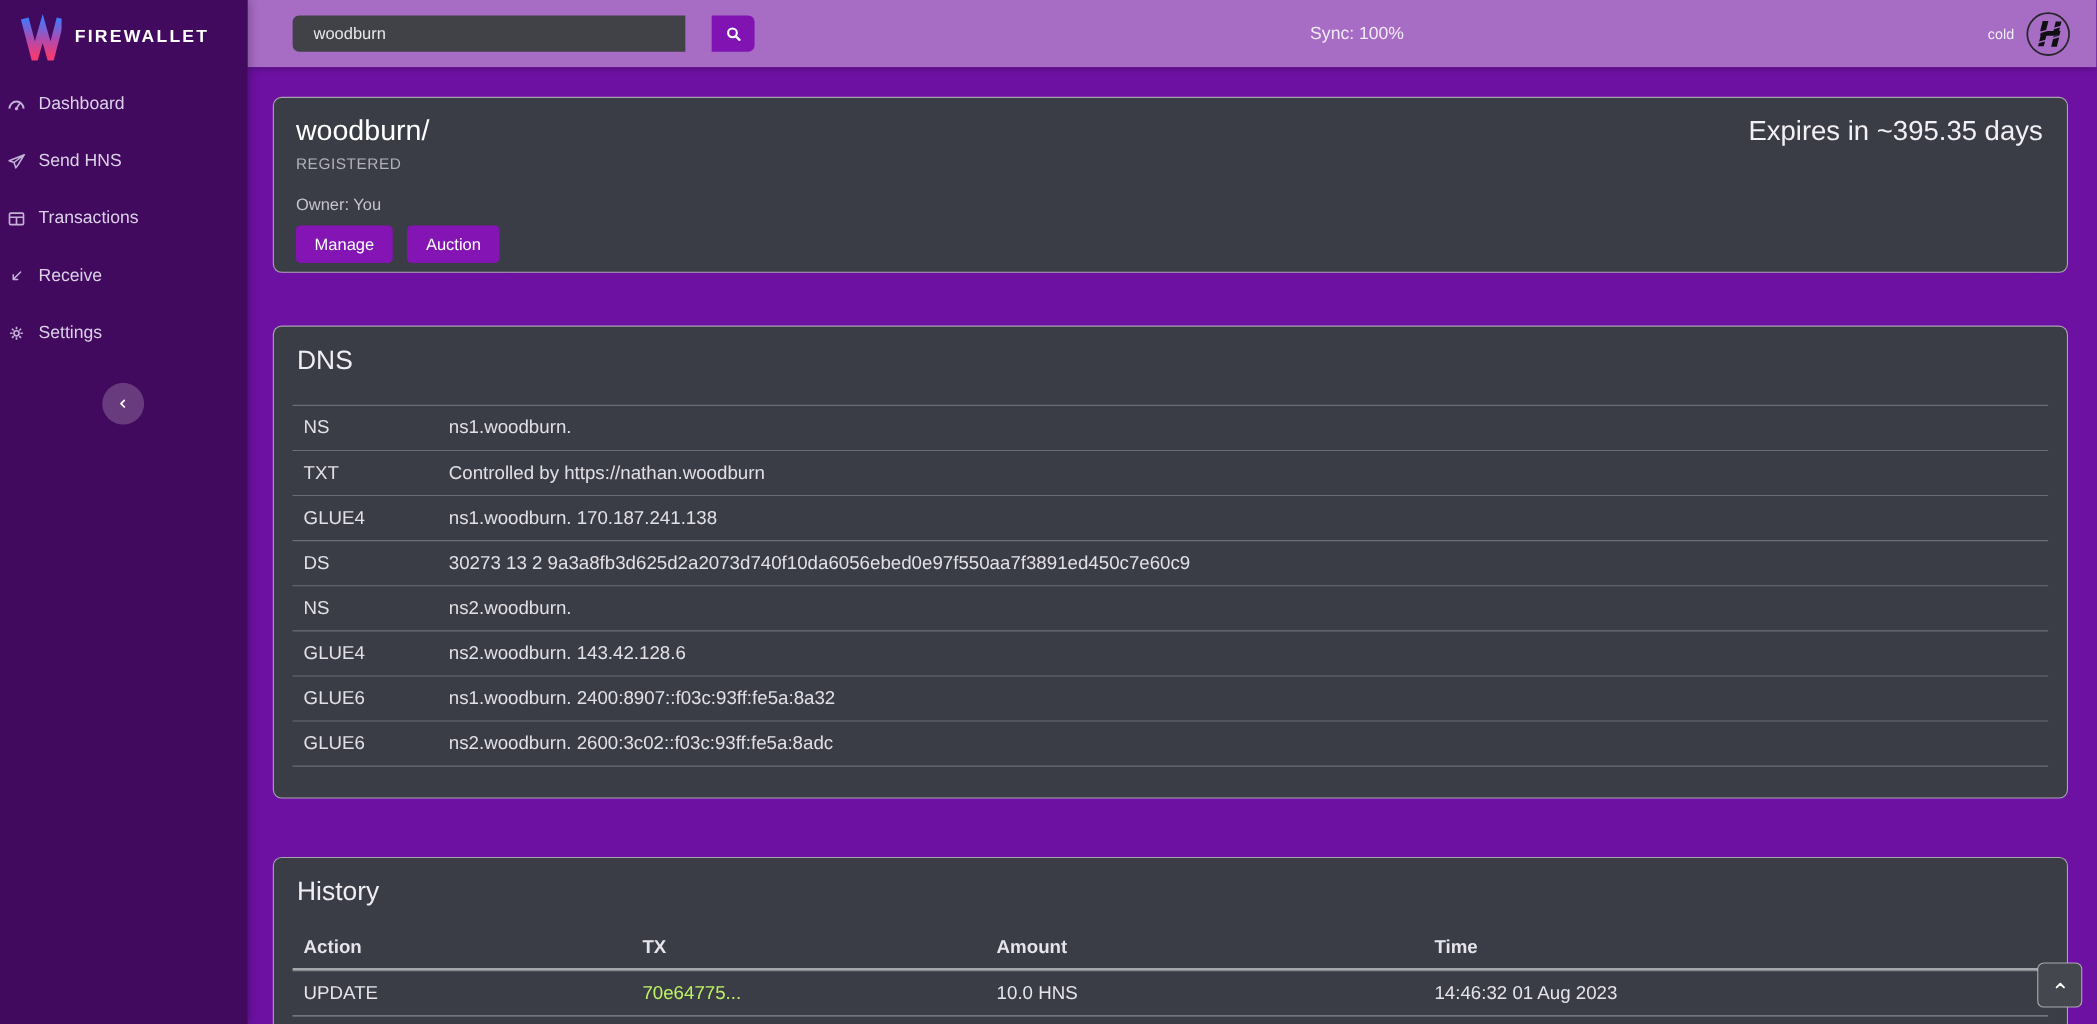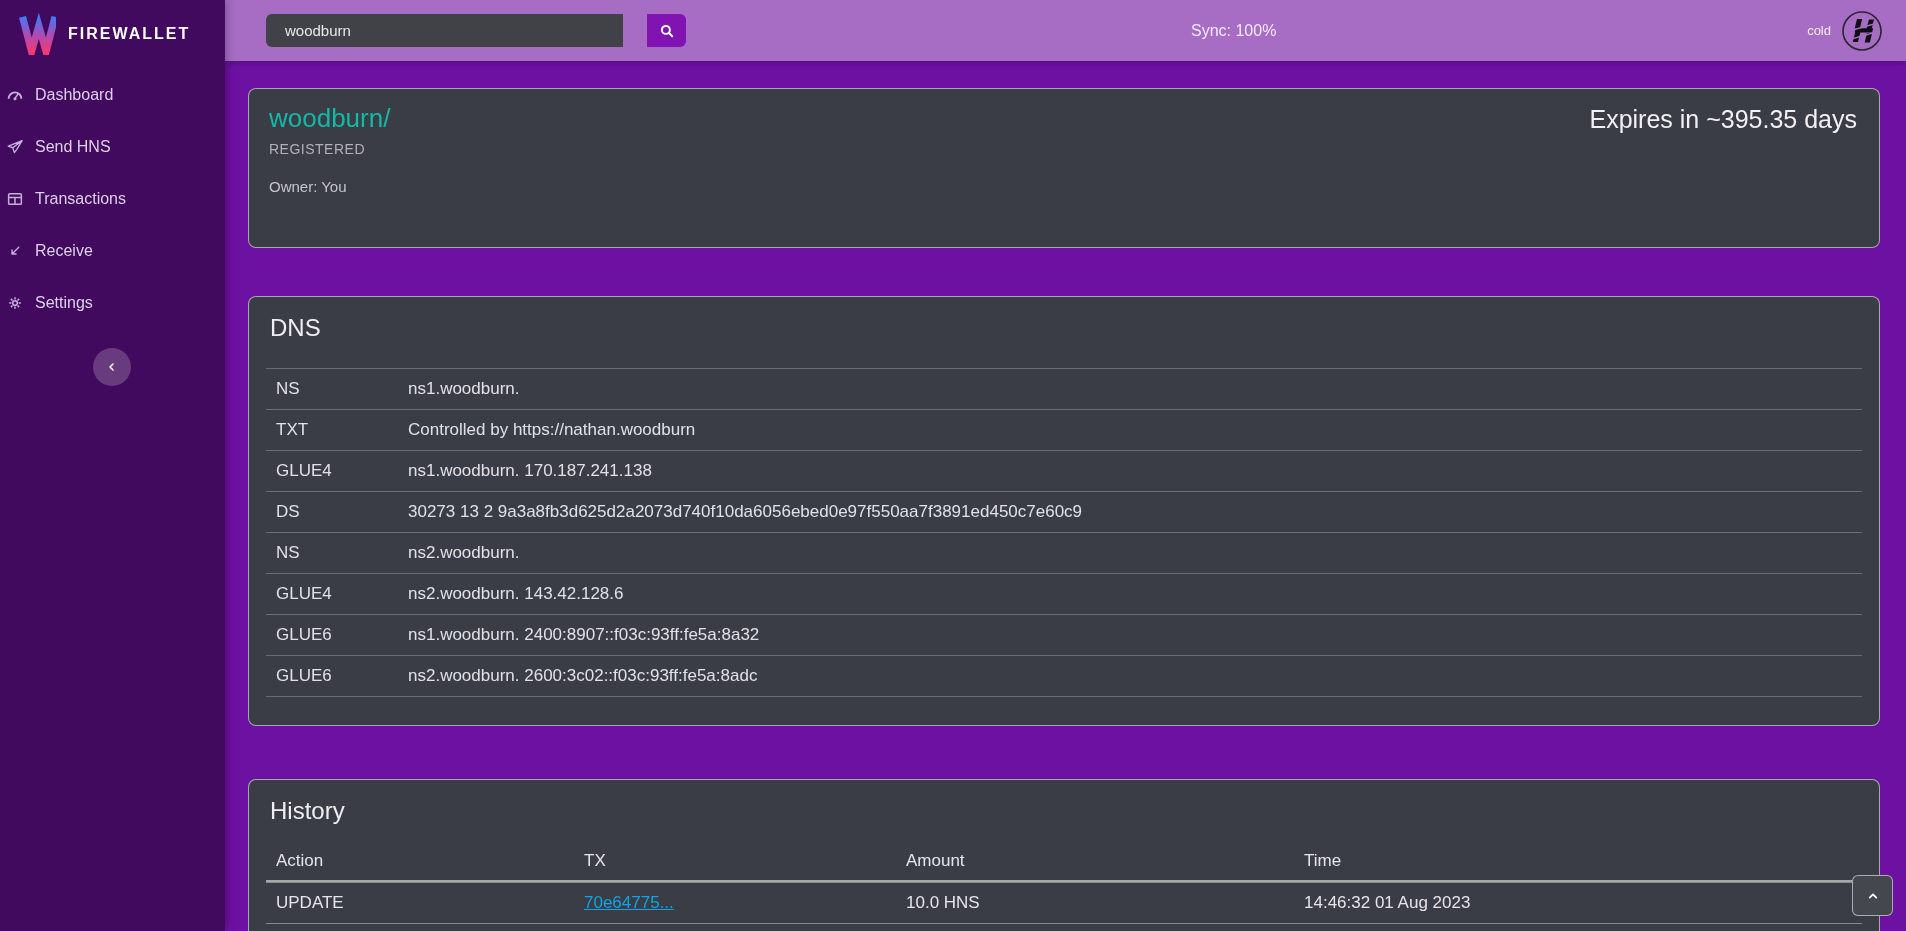--- a/index.html
+++ b/index.html
@@ -37,47 +37,47 @@
   .wallet-name { color:#f2eef6; font-size:13px; }
   .hns-logo { width:44px; height:44px; }
 
   .content { flex:1; background:#6d11a3; padding:27px 26px 0 23px; overflow:hidden; position:relative; }
 
   .card { background:#3a3d45; border:1px solid rgba(255,255,255,.55); border-radius:8px;
           color:#e8e6ec; width:100%; }
 
   
   .domain-card { height:160px; margin-bottom:48px; padding:12px 20px; position:relative; }
-  .domain-title { font-size:26px; color:#14b8a6; line-height:34px; }
+  .domain-title { font-size:26px; color:#ffffff; line-height:34px; }
   .domain-status { font-size:14px; color:#b3b0ba; letter-spacing:.5px; margin-top:6px; }
   .domain-owner { font-size:15px; color:#c6c3cc; margin-top:21px; }
   .domain-actions { margin-top:10px; display:flex; gap:13px; }
   .btn { background:#8414b4; color:#ffffff; border:none; border-radius:4px; height:34px;
          padding:0 17px; font-size:15px; font-family:"Liberation Sans",sans-serif; cursor:pointer; }
   .domain-expires { position:absolute; top:16px; right:22px; font-size:25px; color:#f2f0f5; }
 
   
   .dns-card { height:430px; margin-bottom:53px; padding:14px 17px; }
   .card-title { font-size:24px; color:#f0eef3; line-height:30px; margin:2px 0 0 4px; }
   .dns-table { margin-top:25px; border-bottom:1px solid rgba(255,255,255,.25); }
   .dns-row { display:flex; height:41px; align-items:center; border-top:1px solid rgba(255,255,255,.25); }
   .dns-type { width:142px; padding-left:10px; font-size:17px; color:#e2e0e6; flex:0 0 142px; }
   .dns-value { font-size:17px; color:#e2e0e6; }
 
   
   .history-card { height:238px; padding:14px 17px; }
   .h-table { margin-top:16px; }
   .h-row { display:flex; align-items:center; height:41px; border-top:1px solid rgba(255,255,255,.4); }
-  .h-head { height:40px; font-weight:400; border-top:none; border-bottom:2px solid rgba(255,255,255,.55);justify-content:flex-end; }
+  .h-head { height:40px; font-weight:700; border-top:none; border-bottom:2px solid rgba(255,255,255,.55);justify-content:flex-end; }
   .h-cell { padding-left:10px; font-size:17px; color:#e6e4ea; }
   .c-action { width:308px; flex:0 0 308px; }
   .c-tx { width:322px; flex:0 0 322px; }
   .c-amount { width:398px; flex:0 0 398px; }
   .c-time { flex:1; }
-  .tx-link { color:#0ea5e9; text-decoration:underline; cursor:pointer; }
+  .tx-link { color:#bef264; cursor:pointer; }
 
   
   .scroll-top { position:absolute; right:13px; bottom:15px; width:41px; height:41px;
                 background:#45474e; border:1px solid rgba(255,255,255,.55); border-radius:6px;
                 display:flex; align-items:center; justify-content:center; cursor:pointer; z-index:5; }
 
   svg { display:block; }
 </style>
 </head>
 <body>
@@ -189,20 +189,24 @@
         </span>
       </div>
     </header>
 
     <div class="content">
 
       <section class="card domain-card">
         <div class="domain-title">woodburn/</div>
         <div class="domain-status">REGISTERED</div>
         <div class="domain-owner">Owner: You</div>
+        <div class="domain-actions">
+          <button class="btn">Manage</button>
+          <button class="btn">Auction</button>
+        </div>
         <div class="domain-expires">Expires in ~395.35 days</div>
       </section>
 
       <section class="card dns-card">
         <div class="card-title">DNS</div>
         <div class="dns-table">
           <div class="dns-row">
             <span class="dns-type">NS</span>
             <span class="dns-value">ns1.woodburn.</span>
           </div>

